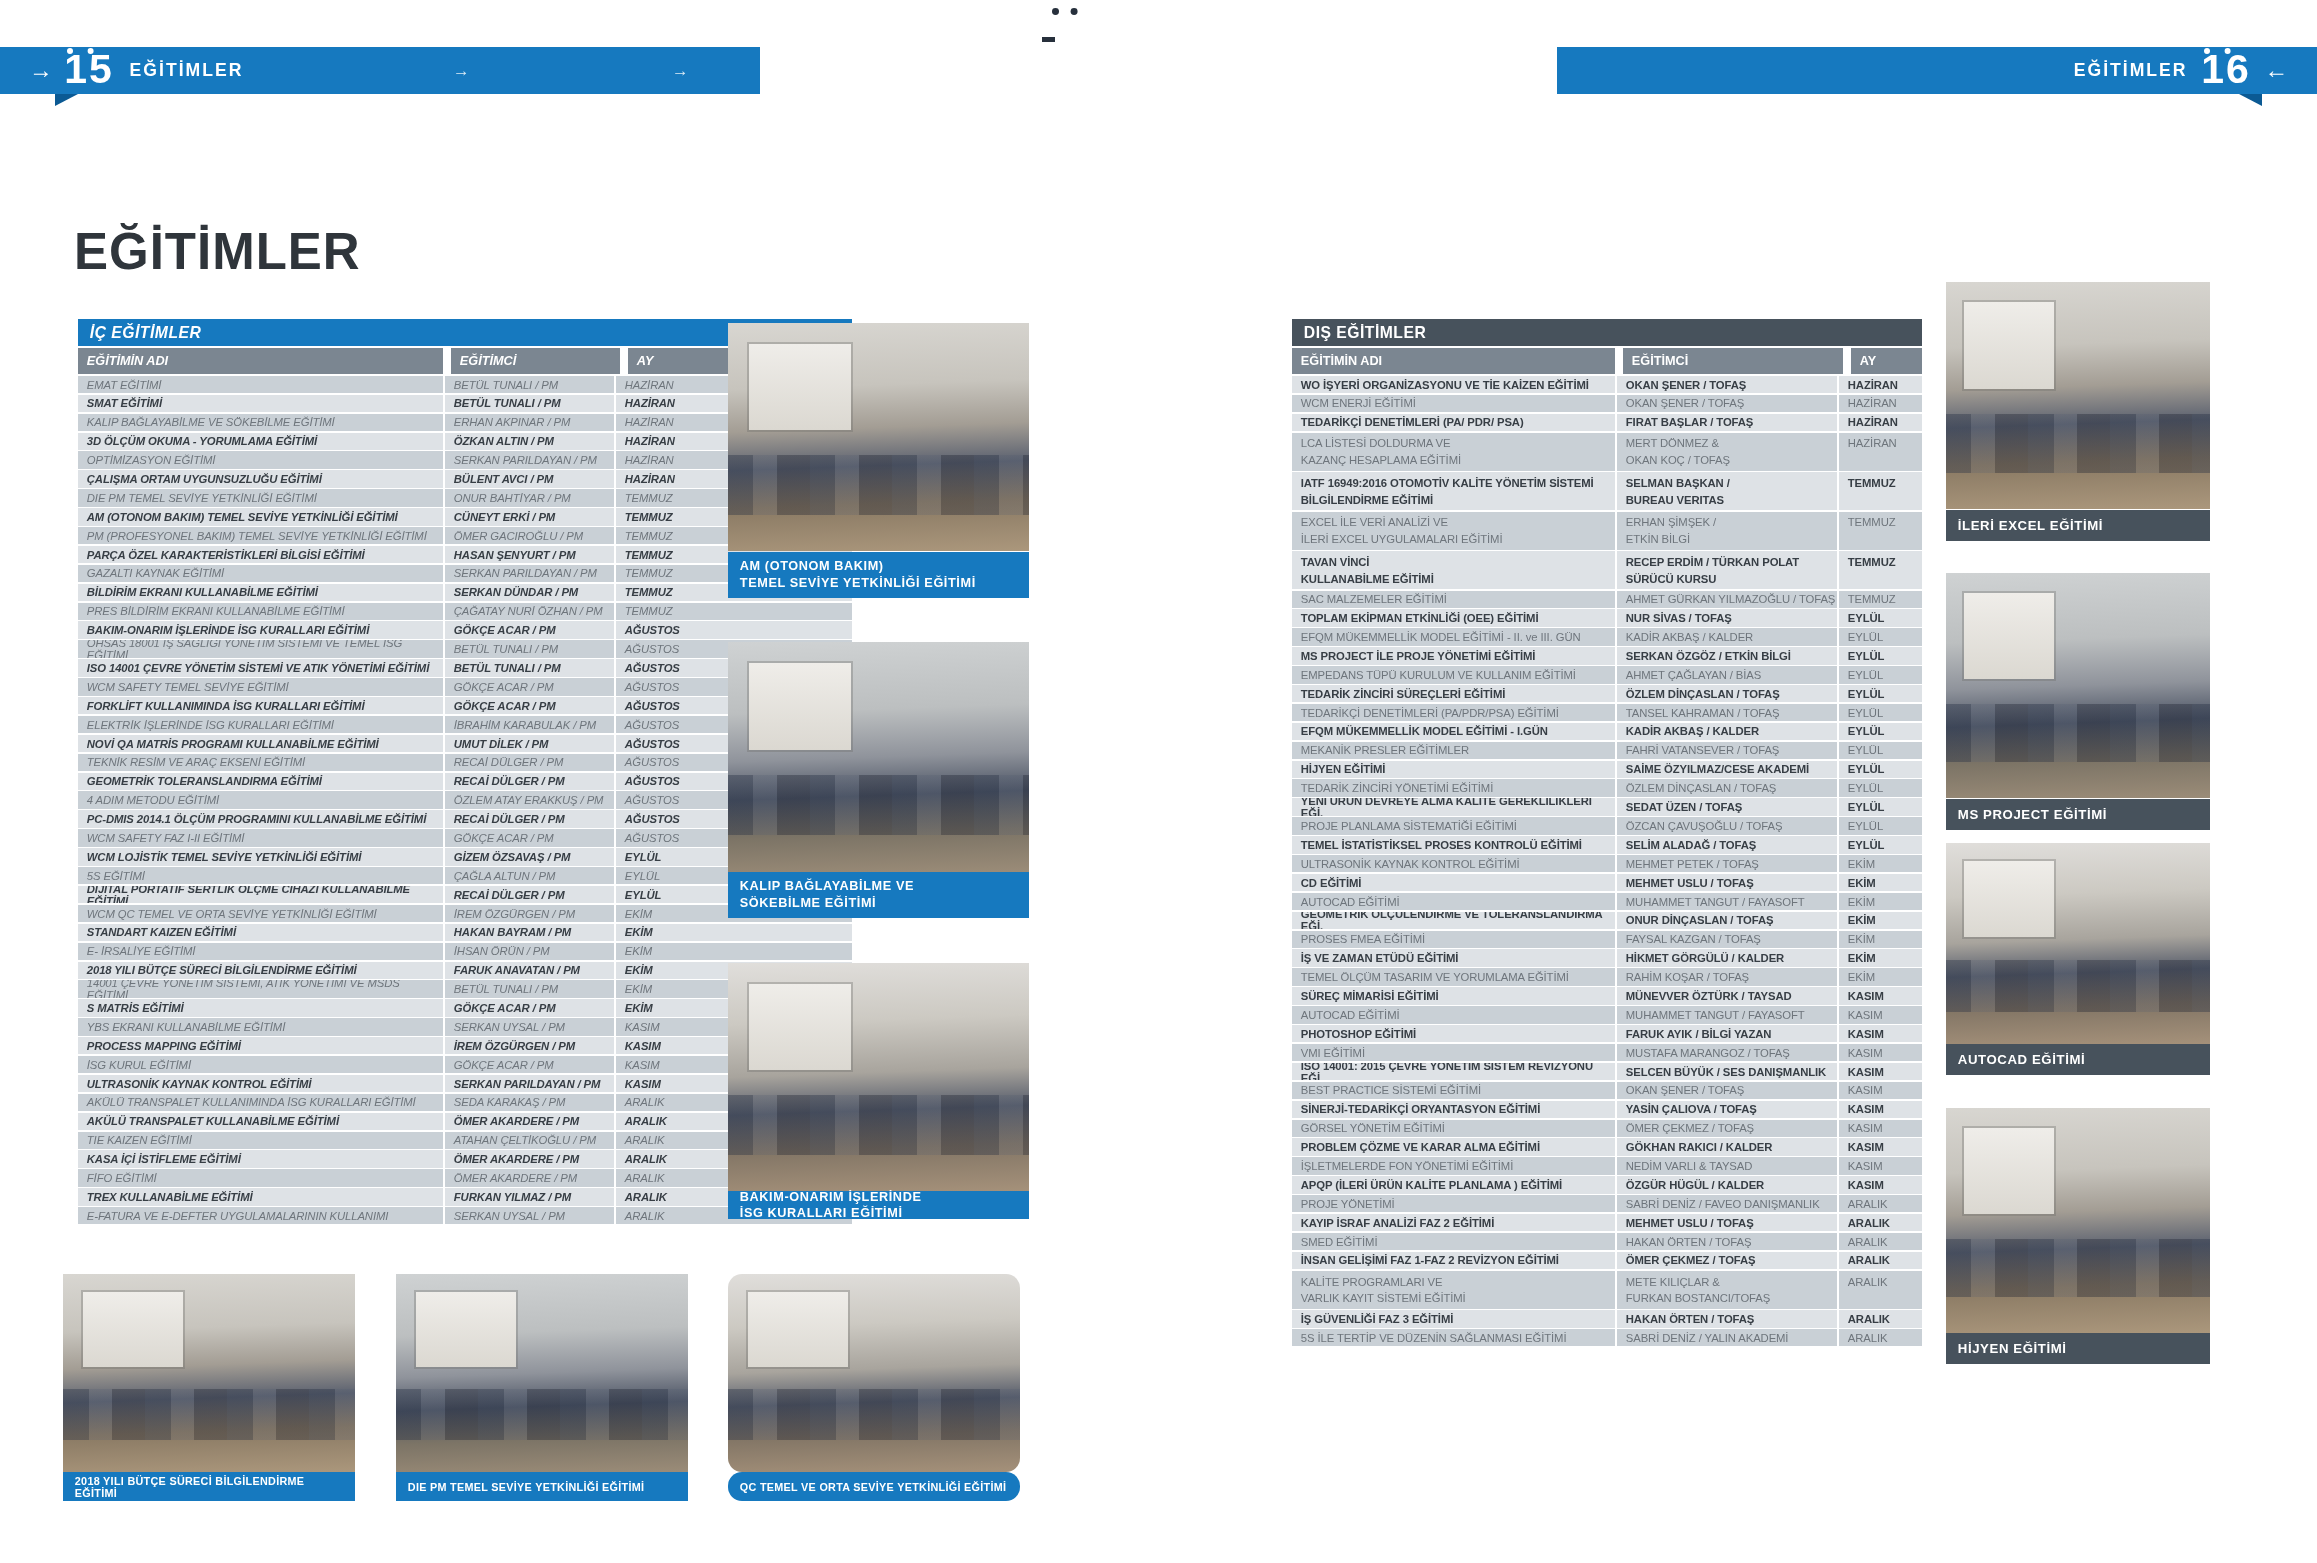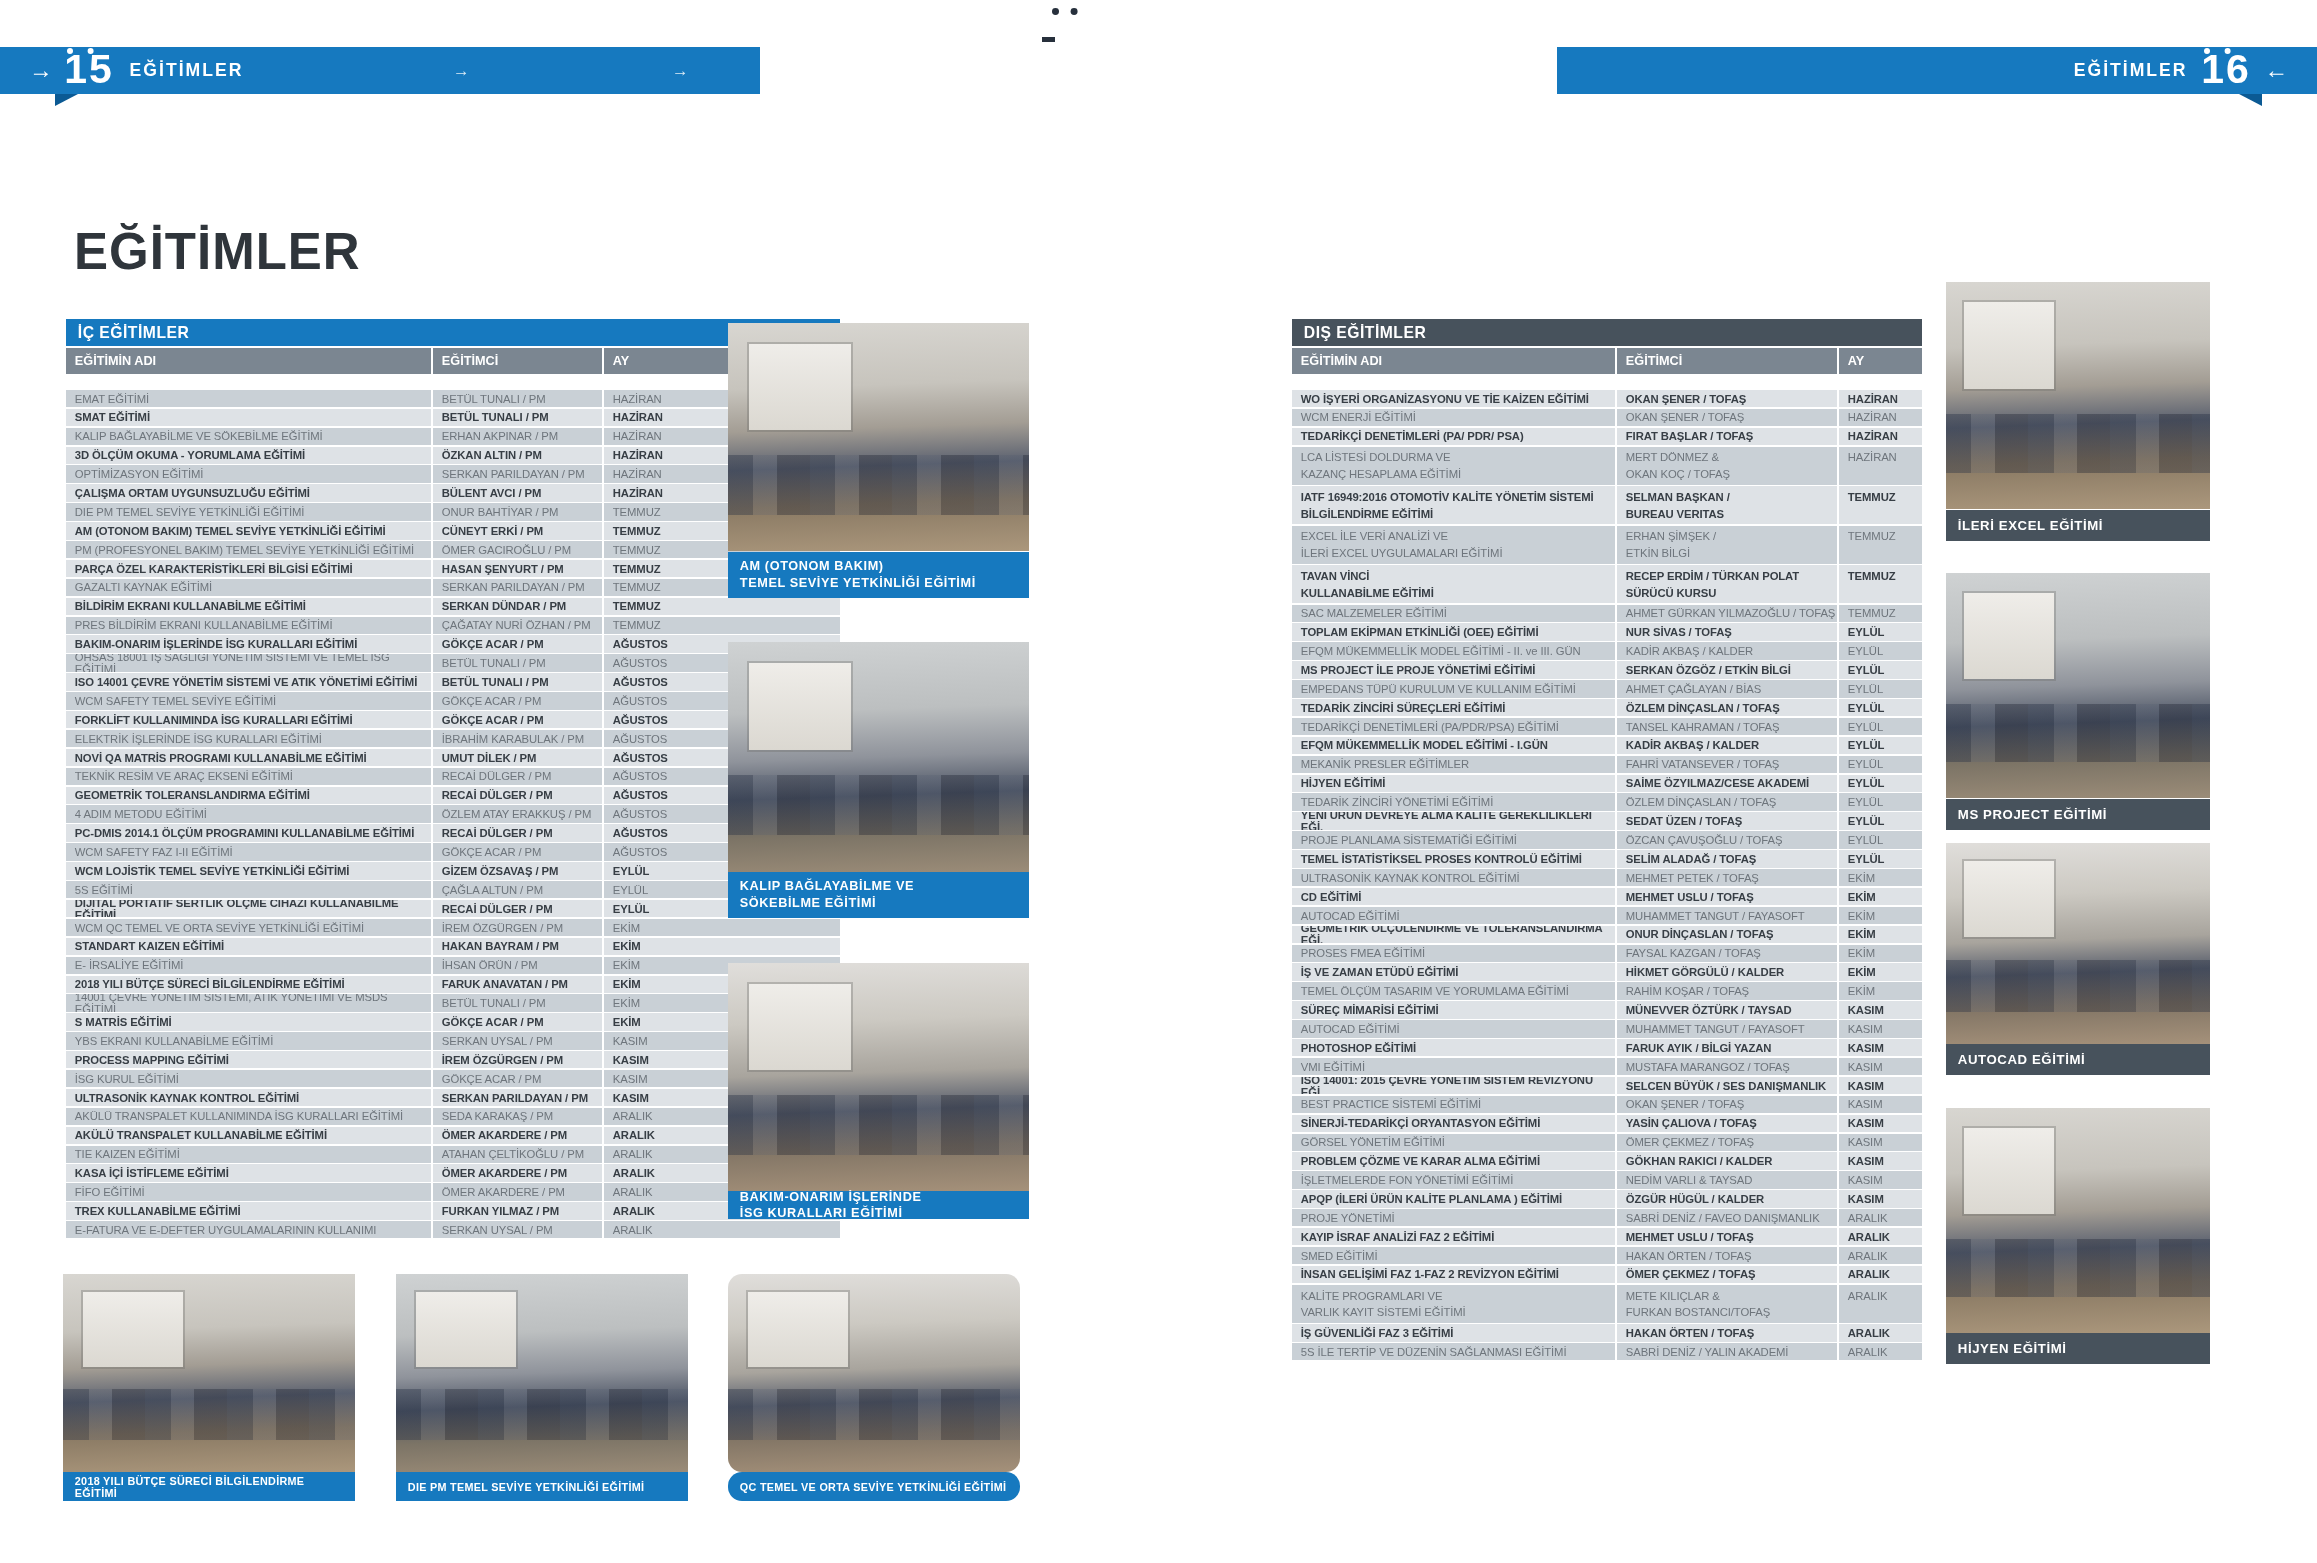--- a/index.html
+++ b/index.html
@@ -23,27 +23,27 @@
   .fold{position:absolute;top:94px;width:0;height:0;border-top:12.7px solid var(--bluedark);}
   .fold.fleft{left:55px;border-right:23.5px solid transparent;}
   .fold.fright{left:2239px;border-left:23.5px solid transparent;}
   
   .bmark-dots{position:absolute;left:1052px;top:7.8px;width:6.9px;height:6.9px;border-radius:50%;background:#27303c;box-shadow:18.6px 0 0 #27303c;}
   .bmark-dash{position:absolute;left:1042px;top:37px;width:12.7px;height:4.9px;background:#27303c;}
   
   .h1title{position:absolute;left:74px;top:222px;font-size:51px;font-weight:700;color:#2f353b;letter-spacing:1px;}
   
   .tbl{position:absolute;top:319px;}
-  #tbl-left{left:66px;width:774px;}
+  #tbl-left{left:78px;width:774px;font-style:italic;}
   #tbl-right{left:1292px;width:630px;}
   .ttitle{height:27.4px;display:flex;align-items:center;padding-left:11.8px;color:#fff;
           font-size:15.7px;font-weight:700;letter-spacing:0.5px;margin-bottom:2px;}
   #tbl-left .ttitle{background:var(--blue);}
   #tbl-right .ttitle{background:var(--slate);}
-  .thead{display:flex;gap:2px;height:25.5px;margin-bottom:16px;}
+  .thead{display:flex;gap:8px;height:25.5px;margin-bottom:2px;}
   .thead .hc{background:var(--hdr);color:#fff;font-weight:700;font-size:12.7px;display:flex;align-items:center;padding-left:8.8px;box-sizing:border-box;}
   #tbl-left .c0{width:365px;} #tbl-left .c1{width:169px;} #tbl-left .c2{flex:1;}
   #tbl-right .c0{width:323px;} #tbl-right .c1{width:220px;} #tbl-right .c2{flex:1;}
   .trow{display:flex;gap:2px;margin-bottom:1.5px;}
   .trow .cell{display:flex;align-items:center;padding-left:8.8px;box-sizing:border-box;
               font-size:11.3px;color:#6e757c;height:17.4px;letter-spacing:-0.1px;white-space:pre-line;overflow:hidden;}
   .trow.sA .cell{background:var(--rowd);}
   .trow.sB .cell{background:var(--rowl);}
   .trow.b .cell{color:#373e45;font-weight:700;}
   .trow.tall .cell{height:38px;align-items:flex-start;padding-top:2.9px;line-height:16.7px;}

